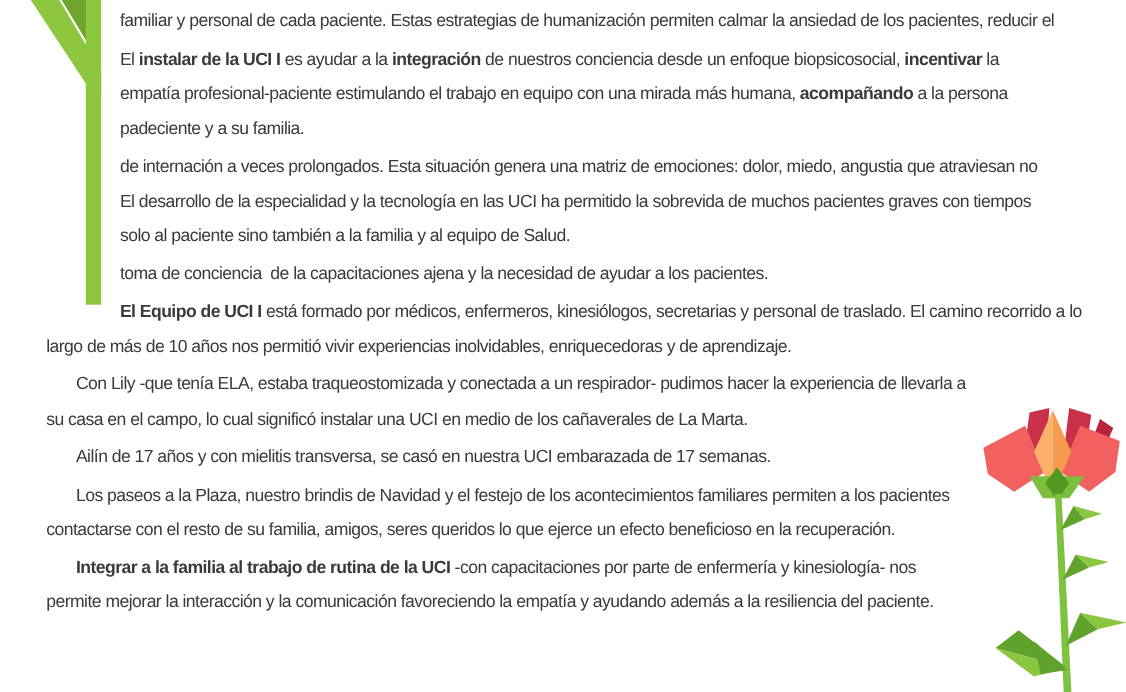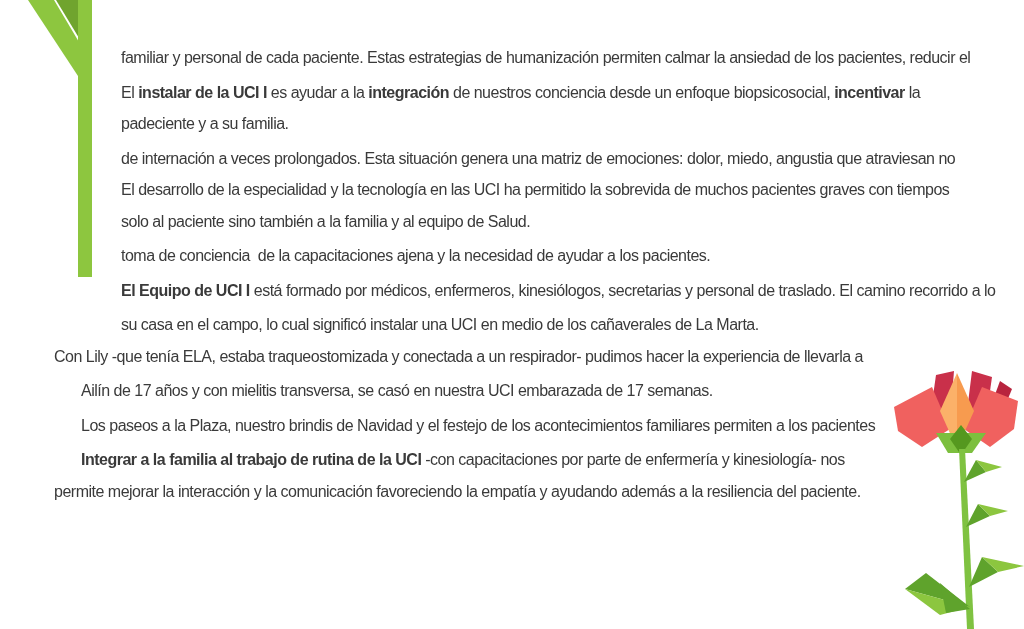--- a/index.html
+++ b/index.html
@@ -9,22 +9,21 @@
     overflow:hidden;
     background:#ffffff;
     font-family:"Liberation Sans","DejaVu Sans",sans-serif;
     color:#3a3a3a;
   }
   .deco{position:absolute;z-index:0;}
   .text-col{
     position:relative;z-index:1;
     box-sizing:border-box;
     width:904px;
-    padding:4px 18px 0 54px;
-    margin-top:38px;
+    padding:4px 18px 0 42px;
   }
   .stem-spacer{float:left;width:67px;height:274px;}
   .para{margin:0;}
   .para + .para{margin-top:3px;}
   .line{
     display:block;
     height:31.5px;
     line-height:31.5px;
     white-space:pre;
     font-size:16px;
@@ -67,42 +66,45 @@
   </svg>
 
   <div class="text-col">
     <div class="stem-spacer"></div>
 
   <p class="para">
         <span class="line"><span>familiar y personal de cada paciente. Estas estrategias de humanización permiten calmar la ansiedad de los pacientes, reducir el</span></span>
       </p>
       <p class="para indent">
         <span class="line"><span>El </span><b>instalar de la UCI I</b><span> es ayudar a la </span><b>integración</b><span> de nuestros conciencia desde un enfoque biopsicosocial, </span><b>incentivar</b><span> la</span></span>
+        <span class="line"><span>empatía profesional-paciente estimulando el trabajo en equipo con una mirada más humana, </span><b>acompañando</b><span> a la persona</span></span>
         <span class="line"><span>padeciente y a su familia.</span></span>
       </p>
       <p class="para indent">
         <span class="line"><span>de internación a veces prolongados. Esta situación genera una matriz de emociones: dolor, miedo, angustia que atraviesan no</span></span>
         <span class="line"><span>El desarrollo de la especialidad y la tecnología en las UCI ha permitido la sobrevida de muchos pacientes graves con tiempos</span></span>
         <span class="line"><span>solo al paciente sino también a la familia y al equipo de Salud.</span></span>
       </p>
       <p class="para indent">
         <span class="line"><span>toma de conciencia  de la capacitaciones ajena y la necesidad de ayudar a los pacientes.</span></span>
       </p>
       <p class="para indent">
         <span class="line"><b>El Equipo de UCI I</b><span> está formado por médicos, enfermeros, kinesiólogos, secretarias y personal de traslado. El camino recorrido a lo</span></span>
+        <span class="line"><span>largo de más de 10 años nos permitió vivir experiencias inolvidables, enriquecedoras y de aprendizaje.</span></span>
       </p>
       <p class="para indent">
+        <span class="line"><span>Con Lily -que tenía ELA, estaba traqueostomizada y conectada a un respirador- pudimos hacer la experiencia de llevarla a</span></span>
         <span class="line"><span>su casa en el campo, lo cual significó instalar una UCI en medio de los cañaverales de La Marta.</span></span>
-        <span class="line"><span>Con Lily -que tenía ELA, estaba traqueostomizada y conectada a un respirador- pudimos hacer la experiencia de llevarla a</span></span>
       </p>
       <p class="para indent">
         <span class="line"><span>Ailín de 17 años y con mielitis transversa, se casó en nuestra UCI embarazada de 17 semanas.</span></span>
       </p>
       <p class="para indent">
         <span class="line"><span>Los paseos a la Plaza, nuestro brindis de Navidad y el festejo de los acontecimientos familiares permiten a los pacientes</span></span>
+        <span class="line"><span>contactarse con el resto de su familia, amigos, seres queridos lo que ejerce un efecto beneficioso en la recuperación.</span></span>
       </p>
       <p class="para indent">
         <span class="line"><b>Integrar a la familia al trabajo de rutina de la UCI</b><span> -con capacitaciones por parte de enfermería y kinesiología- nos</span></span>
         <span class="line"><span>permite mejorar la interacción y la comunicación favoreciendo la empatía y ayudando además a la resiliencia del paciente.</span></span>
       </p>
     </div>
 
 </div>
 
 </body></html>

